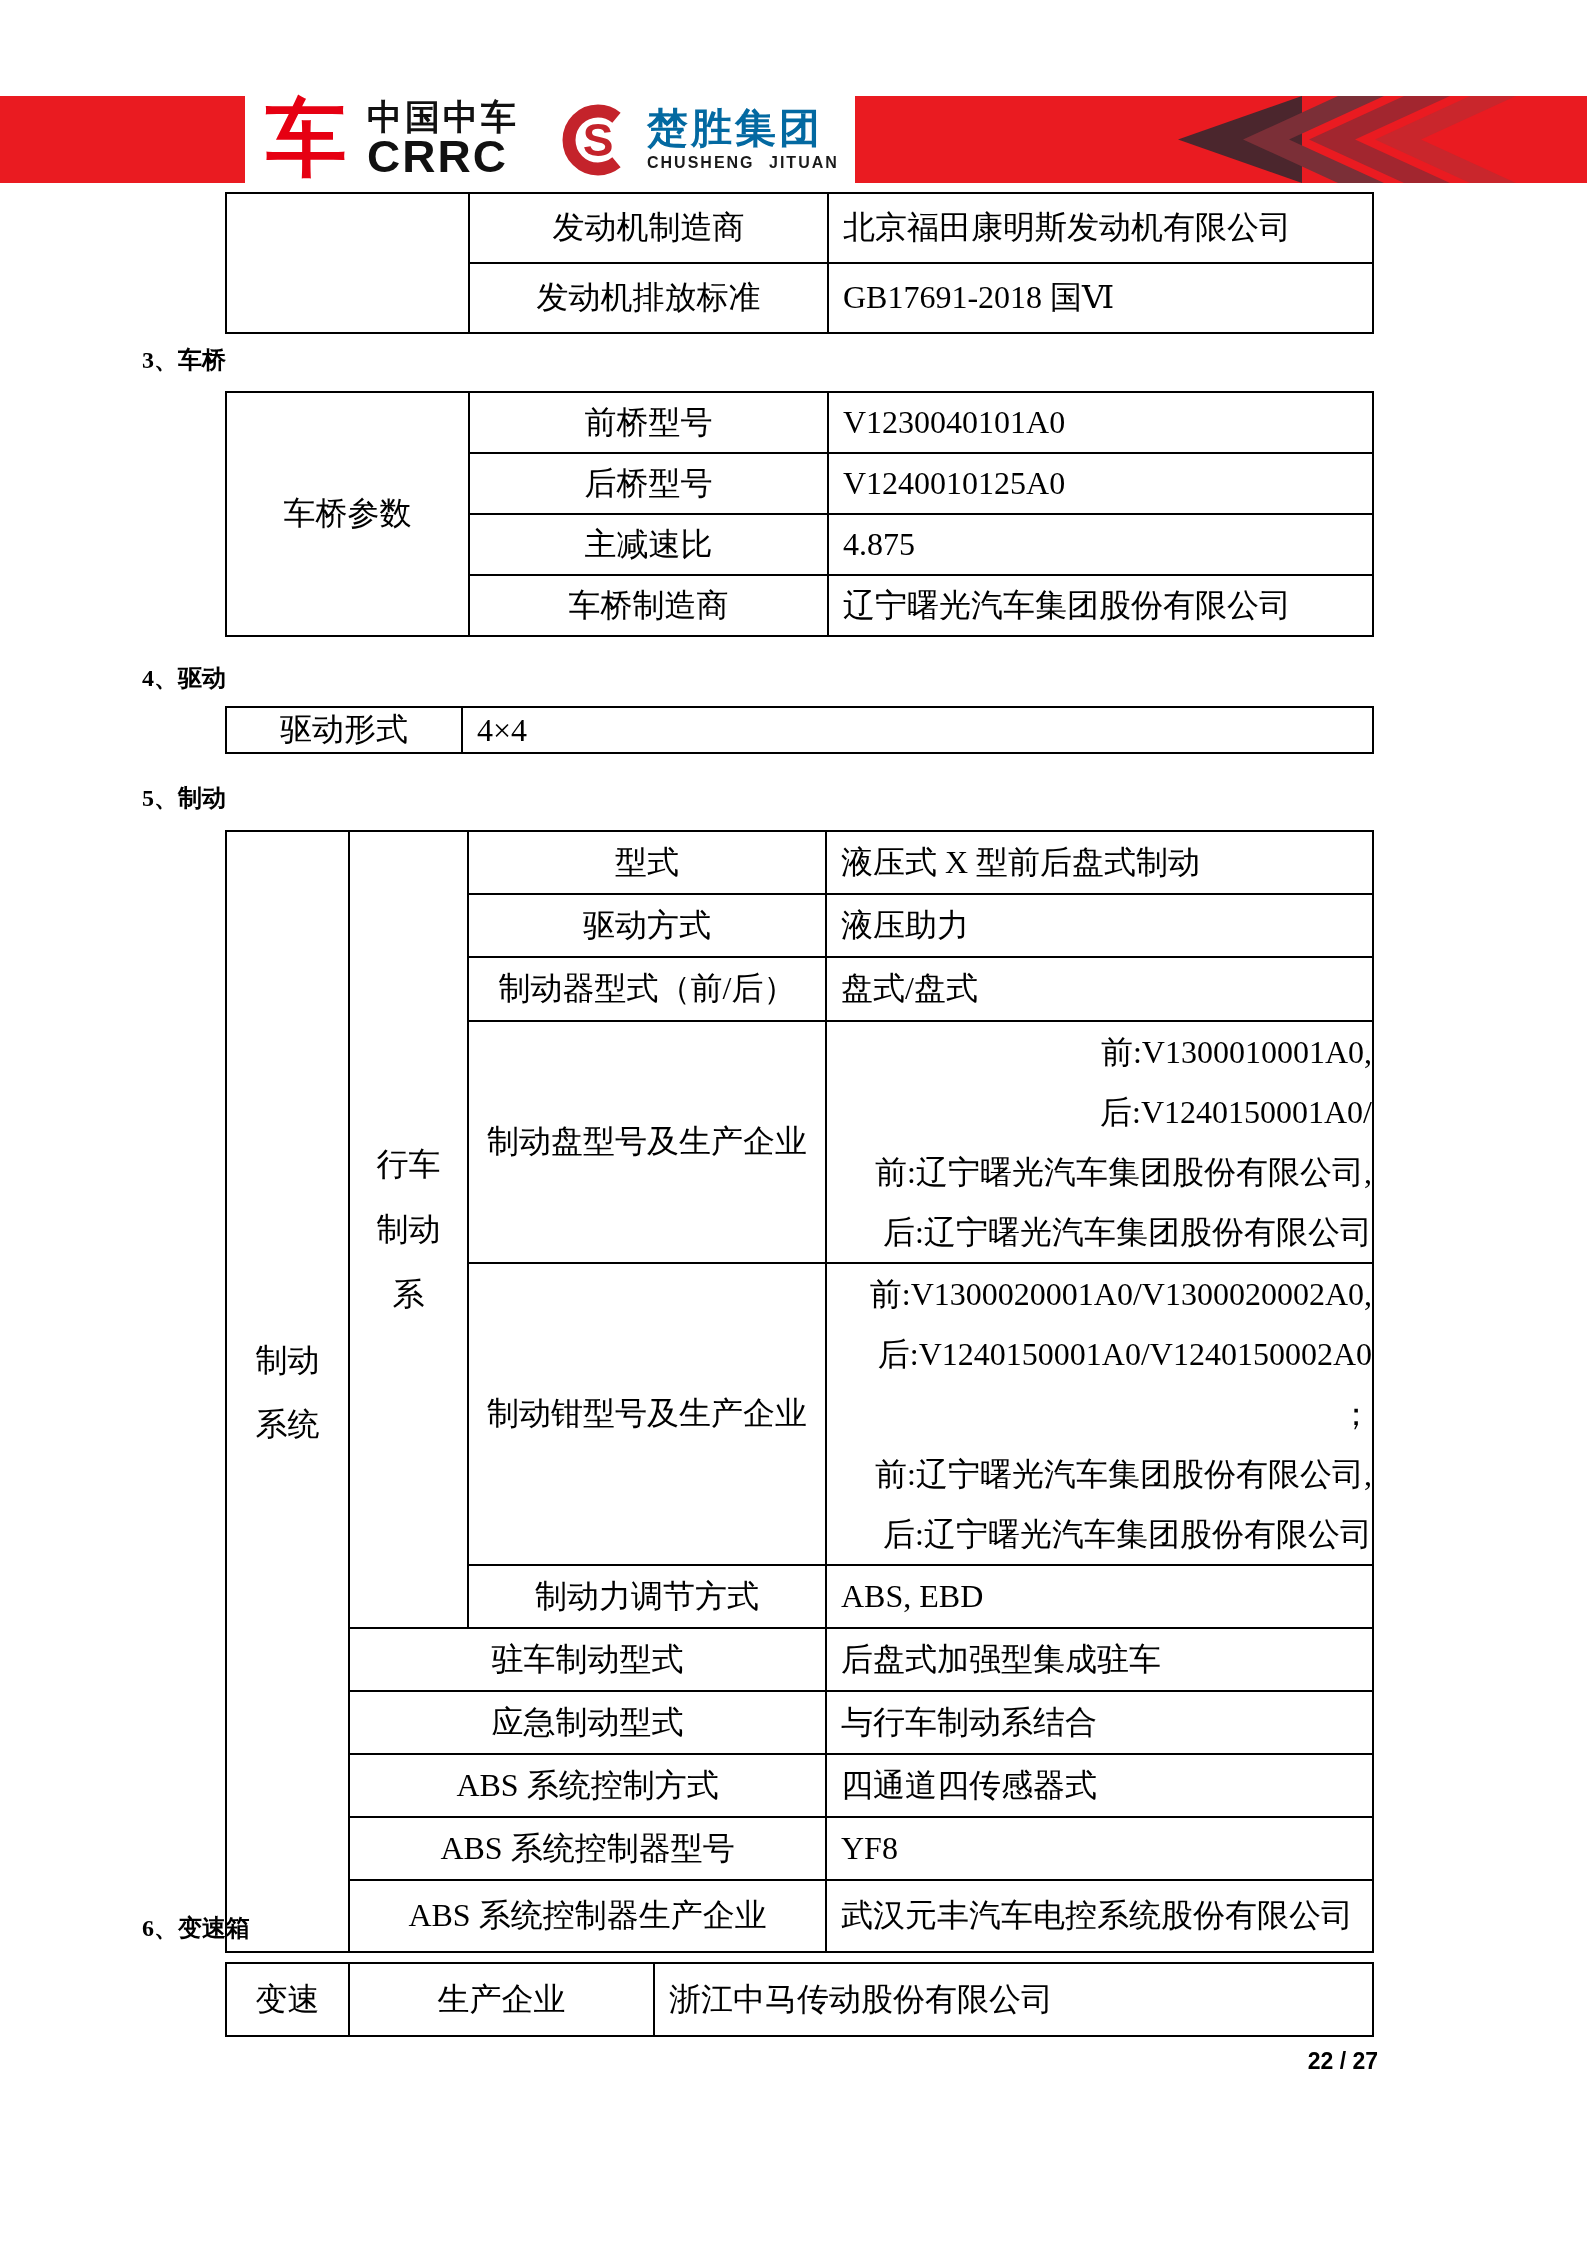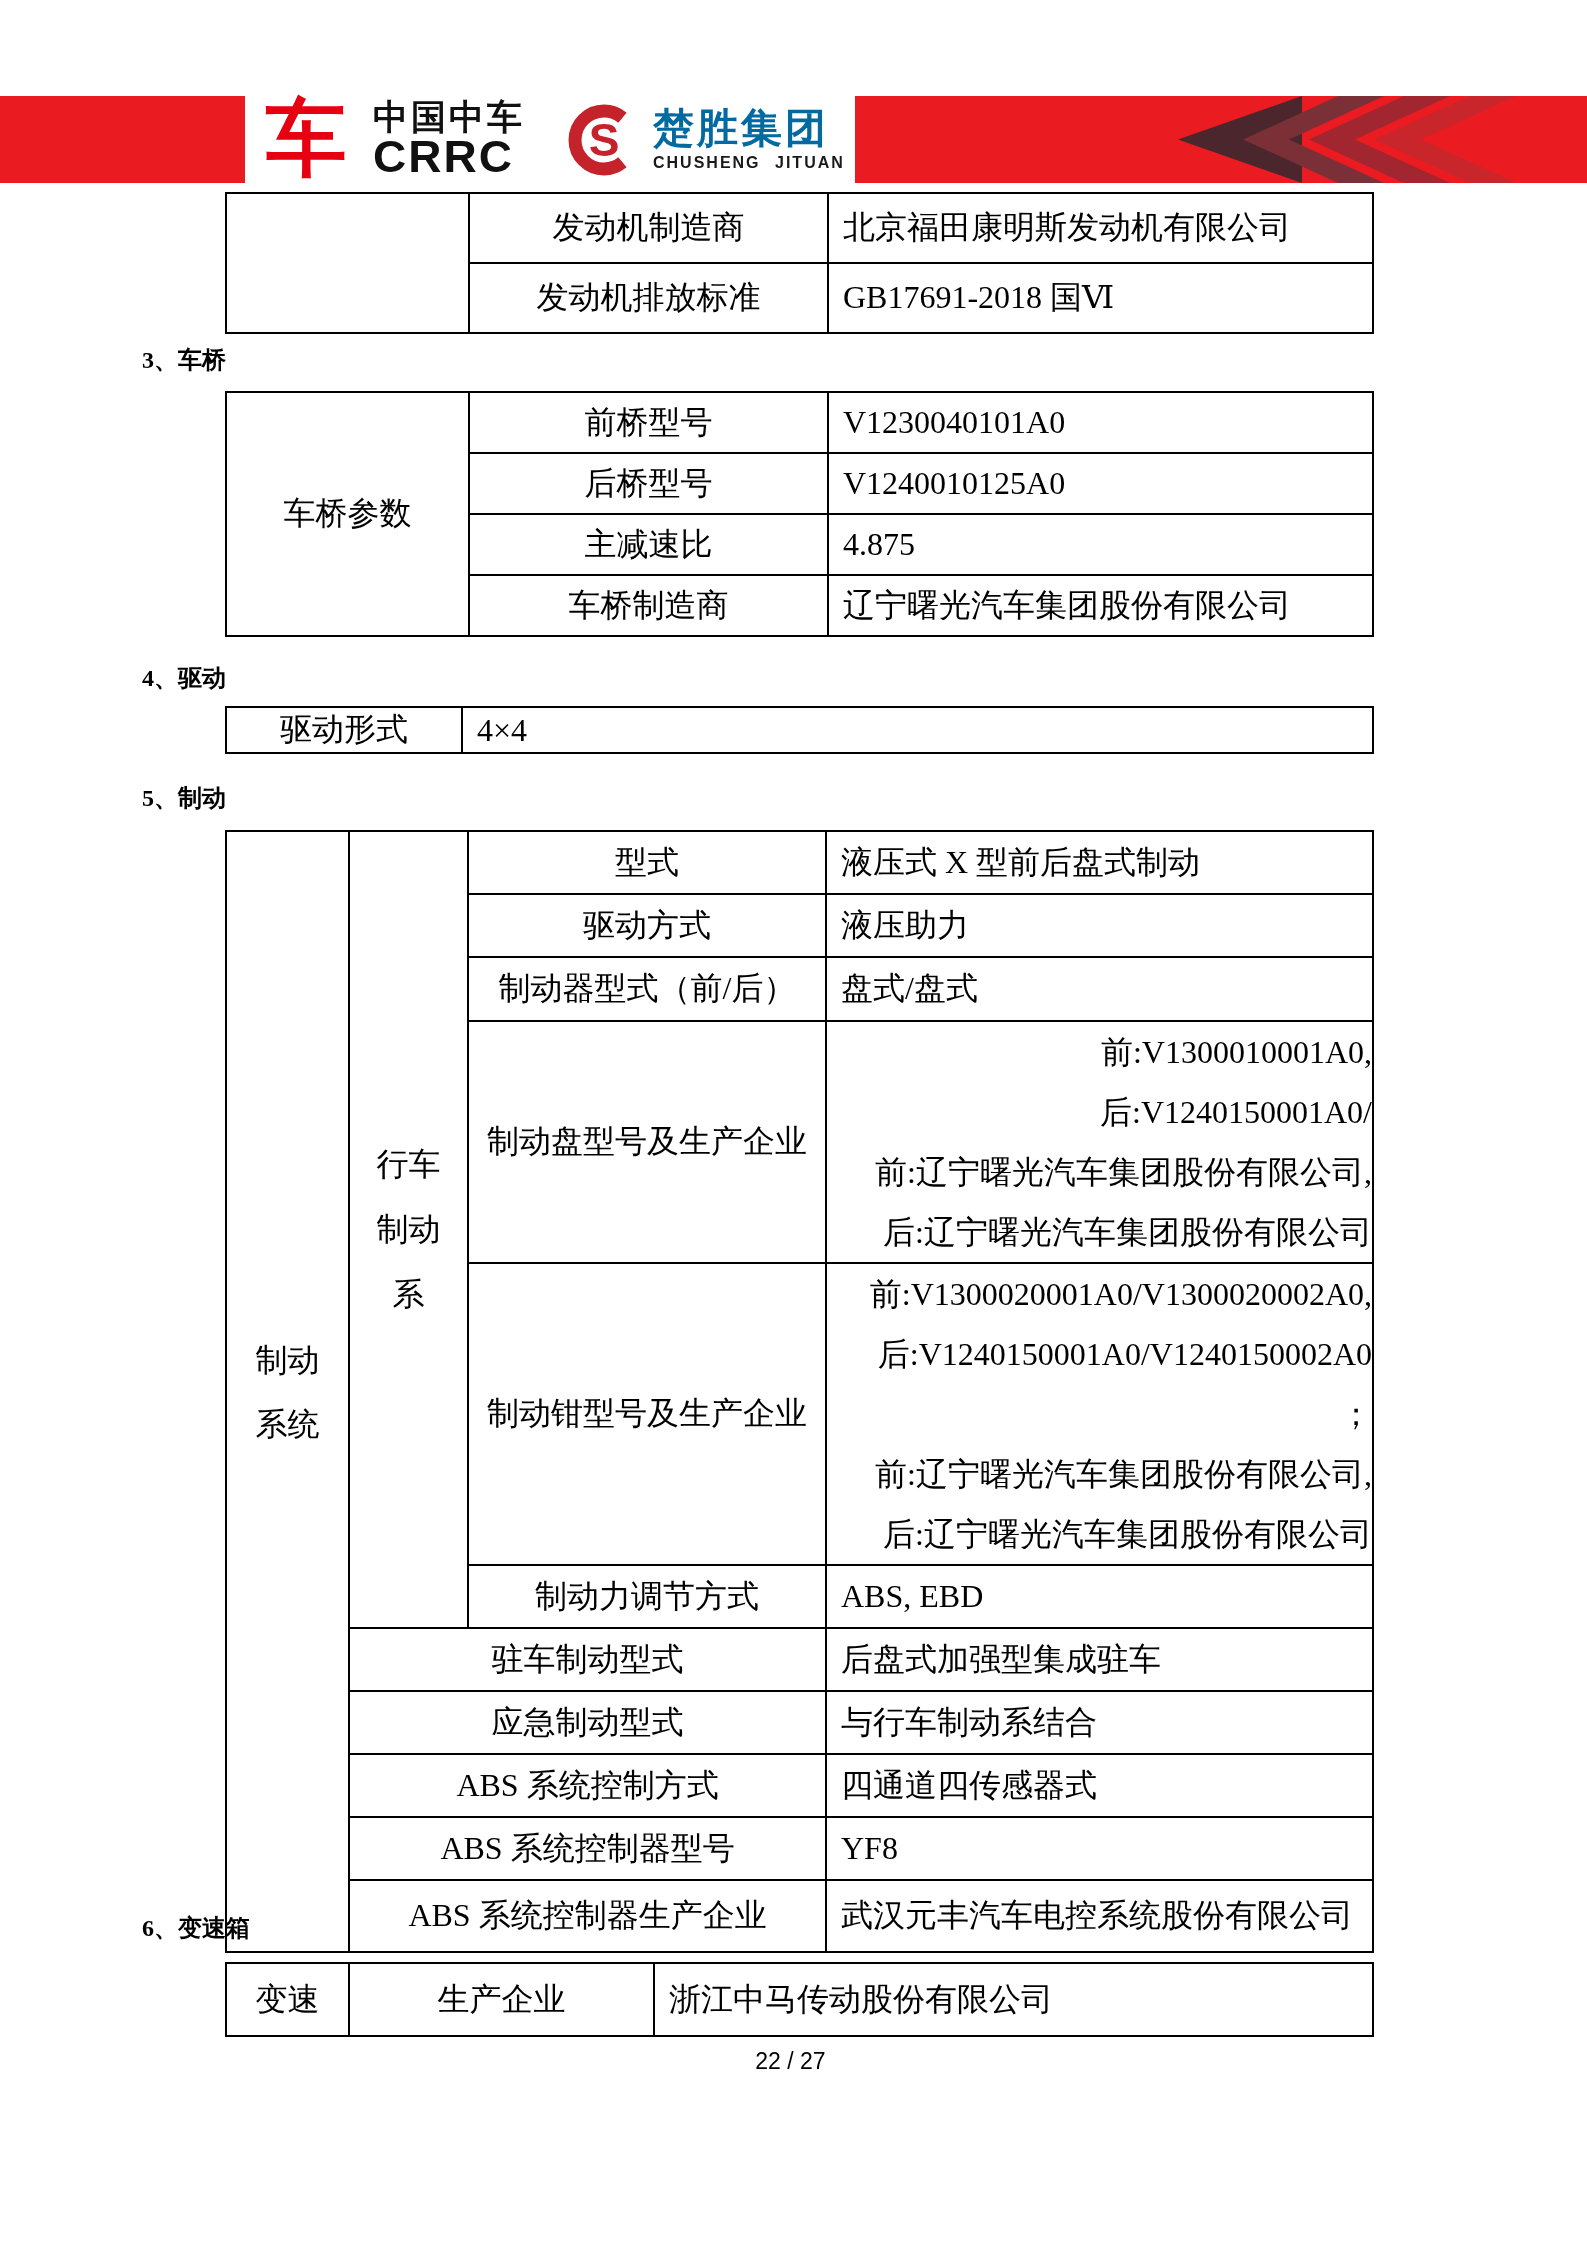--- a/index.html
+++ b/index.html
@@ -26,21 +26,21 @@
     background:#ffffff;
     display:flex;align-items:center;
   }
   .crrc-emblem{
     width:86px;height:86px;margin-left:18px;
     font-size:84px;line-height:84px;font-weight:700;
     color:var(--logo-red,#e60012);
     text-align:center;
     transform:scaleX(.96);
   }
-  .crrc-text{margin-left:24px;line-height:1;}
+  .crrc-text{margin-left:18px;line-height:1;}
   .crrc-cn{
     font-family:"Liberation Sans","DejaVu Sans",sans-serif;
     font-size:35px;font-weight:700;letter-spacing:3px;color:#111;
   }
   .crrc-en{
     font-family:"Liberation Sans","DejaVu Sans",sans-serif;
     font-size:46px;font-weight:800;letter-spacing:2px;color:#111;
     margin-top:1px;transform:scaleY(.95);transform-origin:top left;
   }
   .cs-emblem{margin-left:42px;width:78px;height:87px;position:relative;}
@@ -70,24 +70,24 @@
     border:2px solid var(--border,#000);
     text-align:center;vertical-align:middle;
     padding:0;overflow:hidden;
   }
   table.tbl td.val{text-align:left;padding-left:14px;}
   td.multi div{line-height:60px;text-align:right;}
   td.vstack div{line-height:65px;}
   td.vstack2 div{line-height:64px;}
   
   .footer{
-    position:absolute;left:217px;top:2048px;width:1147px;
-    text-align:center;
-    font-family:"Liberation Sans","DejaVu Sans",sans-serif;
-    font-size:23px;font-weight:400;color:#000;
+    position:absolute;left:231px;top:2048px;width:1147px;
+    text-align:right;
+    font-family:"Liberation Sans","DejaVu Sans",sans-serif;
+    font-size:23px;font-weight:700;color:#000;
   }
 </style>
 </head>
 <body>
 
 <div class="page">
 
   <div class="band">
     <svg width="1587" height="87" viewBox="0 0 1587 87">
       <polygon class="chev1" points="1178,43.5 1302,0 1302,87"></polygon>

